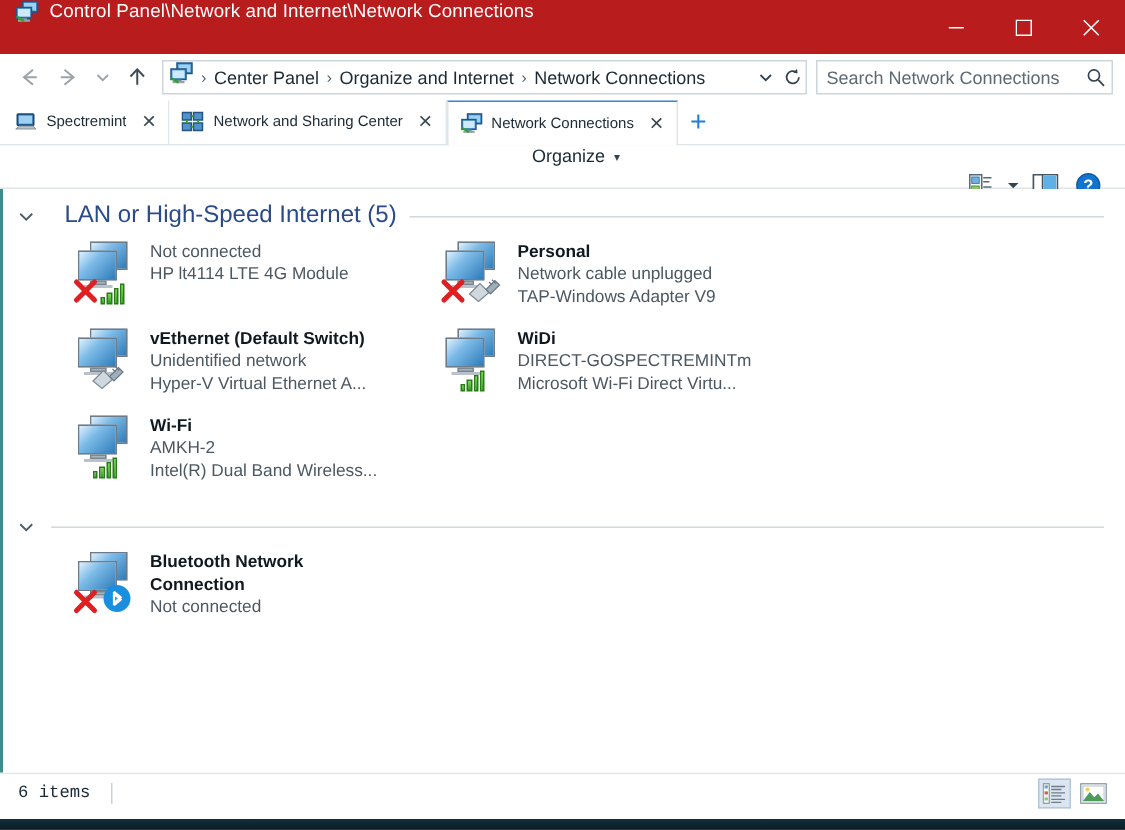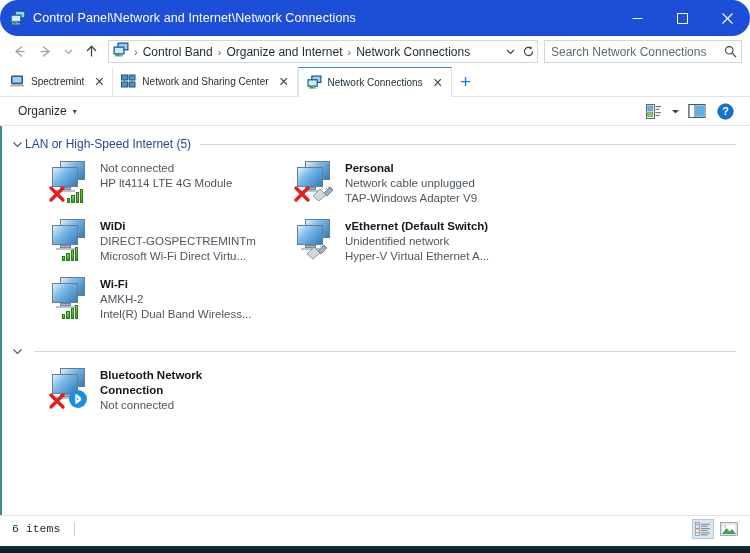--- a/index.html
+++ b/index.html
@@ -12,26 +12,24 @@
   #window {
     position: absolute; left: 0; top: 0;
     width: 750px; height: 546px;
     background: #ffffff;
     box-sizing: border-box;
     overflow: hidden;
   }
   
   #titlebar {
     height: 36px;
-    background: #1d4ed8;
+    background: #b91c1c;
     display: flex;
-    align-items: center;
     position: relative;
     box-sizing: border-box;
-    border-radius: 18px;
   }
   #titlebar-icon {
     width: 16px; height: 16px;
     margin-left: 10px; margin-right: 7px;
     flex: none;
     position: relative;
   }
   #title-text {
     color: #ffffff;
     font-size: 12.5px;
@@ -179,20 +177,21 @@
   }
 
   
   #cmdbar {
     height: 29px;
     background: #ffffff;
     display: flex; align-items: center;
     border-bottom: 1px solid #dfe4e8;
     box-sizing: border-box;
     padding-left: 18px;
+    flex-direction: column;
   }
   #organize {
     font-size: 12px;
     color: #1b2a35;
     display: flex; align-items: center;
   }
   #organize .caret {
     margin-left: 6px;
     color: #33434f;
     font-size: 8px;
@@ -223,24 +222,24 @@
     margin-top: 7px;
     padding-left: 7px;
   }
   .group-chevron {
     width: 16px; height: 16px;
     display: flex; align-items: center; justify-content: center;
     color: #4a5b6a;
     flex: none;
   }
   .group-title {
-    font-size: 12px;
+    font-size: 16px;
     color: #2a4a8c;
     white-space: nowrap;
-    margin-left: 0;
+    margin-left: 18px;
   }
   .group-rule {
     height: 1px;
     background: #d2d8de;
     flex: 1 1 auto;
     margin-left: 9px;
     margin-right: 14px;
   }
   .items-grid {
     display: flex;
@@ -434,21 +433,21 @@
           <rect x="5" y="1" width="10" height="7" fill="#3f8fd0" stroke="#1f5584"></rect>
           <rect x="6" y="2" width="8" height="5" fill="#9ed0f0"></rect>
           <rect x="1" y="5" width="10" height="7" fill="#5aa7dd" stroke="#1f5584"></rect>
           <rect x="2" y="6" width="8" height="5" fill="#cfe8fa"></rect>
           <rect x="4" y="12" width="4" height="2" fill="#7a8a95"></rect>
           <rect x="2" y="13" width="8" height="1.5" fill="#95a3ad"></rect>
           <path d="M1 11 L6 14" stroke="#2fa32a" stroke-width="1.4" fill="none"></path>
         </svg>
       </span>
       <span class="crumb-sep">›</span>
-      <span class="crumb">Control Band</span>
+      <span class="crumb">Center Panel</span>
       <span class="crumb-sep">›</span>
       <span class="crumb">Organize and Internet</span>
       <span class="crumb-sep">›</span>
       <span class="crumb">Network Connections</span>
       <span id="crumb-right">
         <span class="crumb-btn">
           <svg width="11" height="11" viewBox="0 0 11 11">
               <path d="M2 4 L5.5 7.5 L9 4" fill="none" stroke="currentColor" stroke-width="1.2"></path>
             </svg>
         </span>
@@ -635,58 +634,58 @@
                 <div class="frame"></div>
                 <div class="screen"></div>
               </div>
             <div class="mon mon-f">
                 <div class="frame"></div>
                 <div class="screen"></div>
               </div>
             <div class="stand"></div>
               <div class="stand2"></div>
           </div>
+          <svg class="badge plug" style="left:12px;" viewBox="0 0 24 18">
+            <path d="M2 12 L9 5 L15 11 L8 17 Z" fill="#cfd8de" stroke="#7b8892" stroke-width="0.8"></path>
+            <path d="M13 9 L19 3 L22 6 L16 12 Z" fill="#9fb0bc" stroke="#6b7884" stroke-width="0.8"></path>
+            <path d="M15 4 L17 6 M17 2.5 L19.5 5" stroke="#6b7884" stroke-width="0.8"></path>
+          </svg>
+        </div>
+        <div class="conn-text">
+          <div class="conn-name">vEthernet (Default Switch)</div>
+          <div class="conn-status">Unidentified network</div>
+          <div class="conn-device">Hyper-V Virtual Ethernet A...</div>
+        </div>
+      </div>
+
+      <div class="conn-item">
+        <div class="conn-icon-wrap">
+          <div class="monitors">
+            <div class="mon mon-b">
+                <div class="frame"></div>
+                <div class="screen"></div>
+              </div>
+            <div class="mon mon-f">
+                <div class="frame"></div>
+                <div class="screen"></div>
+              </div>
+            <div class="stand"></div>
+              <div class="stand2"></div>
+          </div>
           <div class="badge bars" style="left:14px;">
             <i style="left:0px;  width:3.2px; height:5px;"></i>
             <i style="left:4.4px;width:3.2px; height:8px;"></i>
             <i style="left:8.8px;width:3.2px; height:11px;"></i>
             <i style="left:13.2px;width:3.2px;height:14px;"></i>
           </div>
         </div>
         <div class="conn-text">
           <div class="conn-name">WiDi</div>
           <div class="conn-status">DIRECT-GOSPECTREMINTm</div>
           <div class="conn-device">Microsoft Wi-Fi Direct Virtu...</div>
-        </div>
-      </div>
-
-      <div class="conn-item">
-        <div class="conn-icon-wrap">
-          <div class="monitors">
-            <div class="mon mon-b">
-                <div class="frame"></div>
-                <div class="screen"></div>
-              </div>
-            <div class="mon mon-f">
-                <div class="frame"></div>
-                <div class="screen"></div>
-              </div>
-            <div class="stand"></div>
-              <div class="stand2"></div>
-          </div>
-          <svg class="badge plug" style="left:12px;" viewBox="0 0 24 18">
-            <path d="M2 12 L9 5 L15 11 L8 17 Z" fill="#cfd8de" stroke="#7b8892" stroke-width="0.8"></path>
-            <path d="M13 9 L19 3 L22 6 L16 12 Z" fill="#9fb0bc" stroke="#6b7884" stroke-width="0.8"></path>
-            <path d="M15 4 L17 6 M17 2.5 L19.5 5" stroke="#6b7884" stroke-width="0.8"></path>
-          </svg>
-        </div>
-        <div class="conn-text">
-          <div class="conn-name">vEthernet (Default Switch)</div>
-          <div class="conn-status">Unidentified network</div>
-          <div class="conn-device">Hyper-V Virtual Ethernet A...</div>
         </div>
       </div>
 
       <div class="conn-item">
         <div class="conn-icon-wrap">
           <div class="monitors">
             <div class="mon mon-b">
                 <div class="frame"></div>
                 <div class="screen"></div>
               </div>

